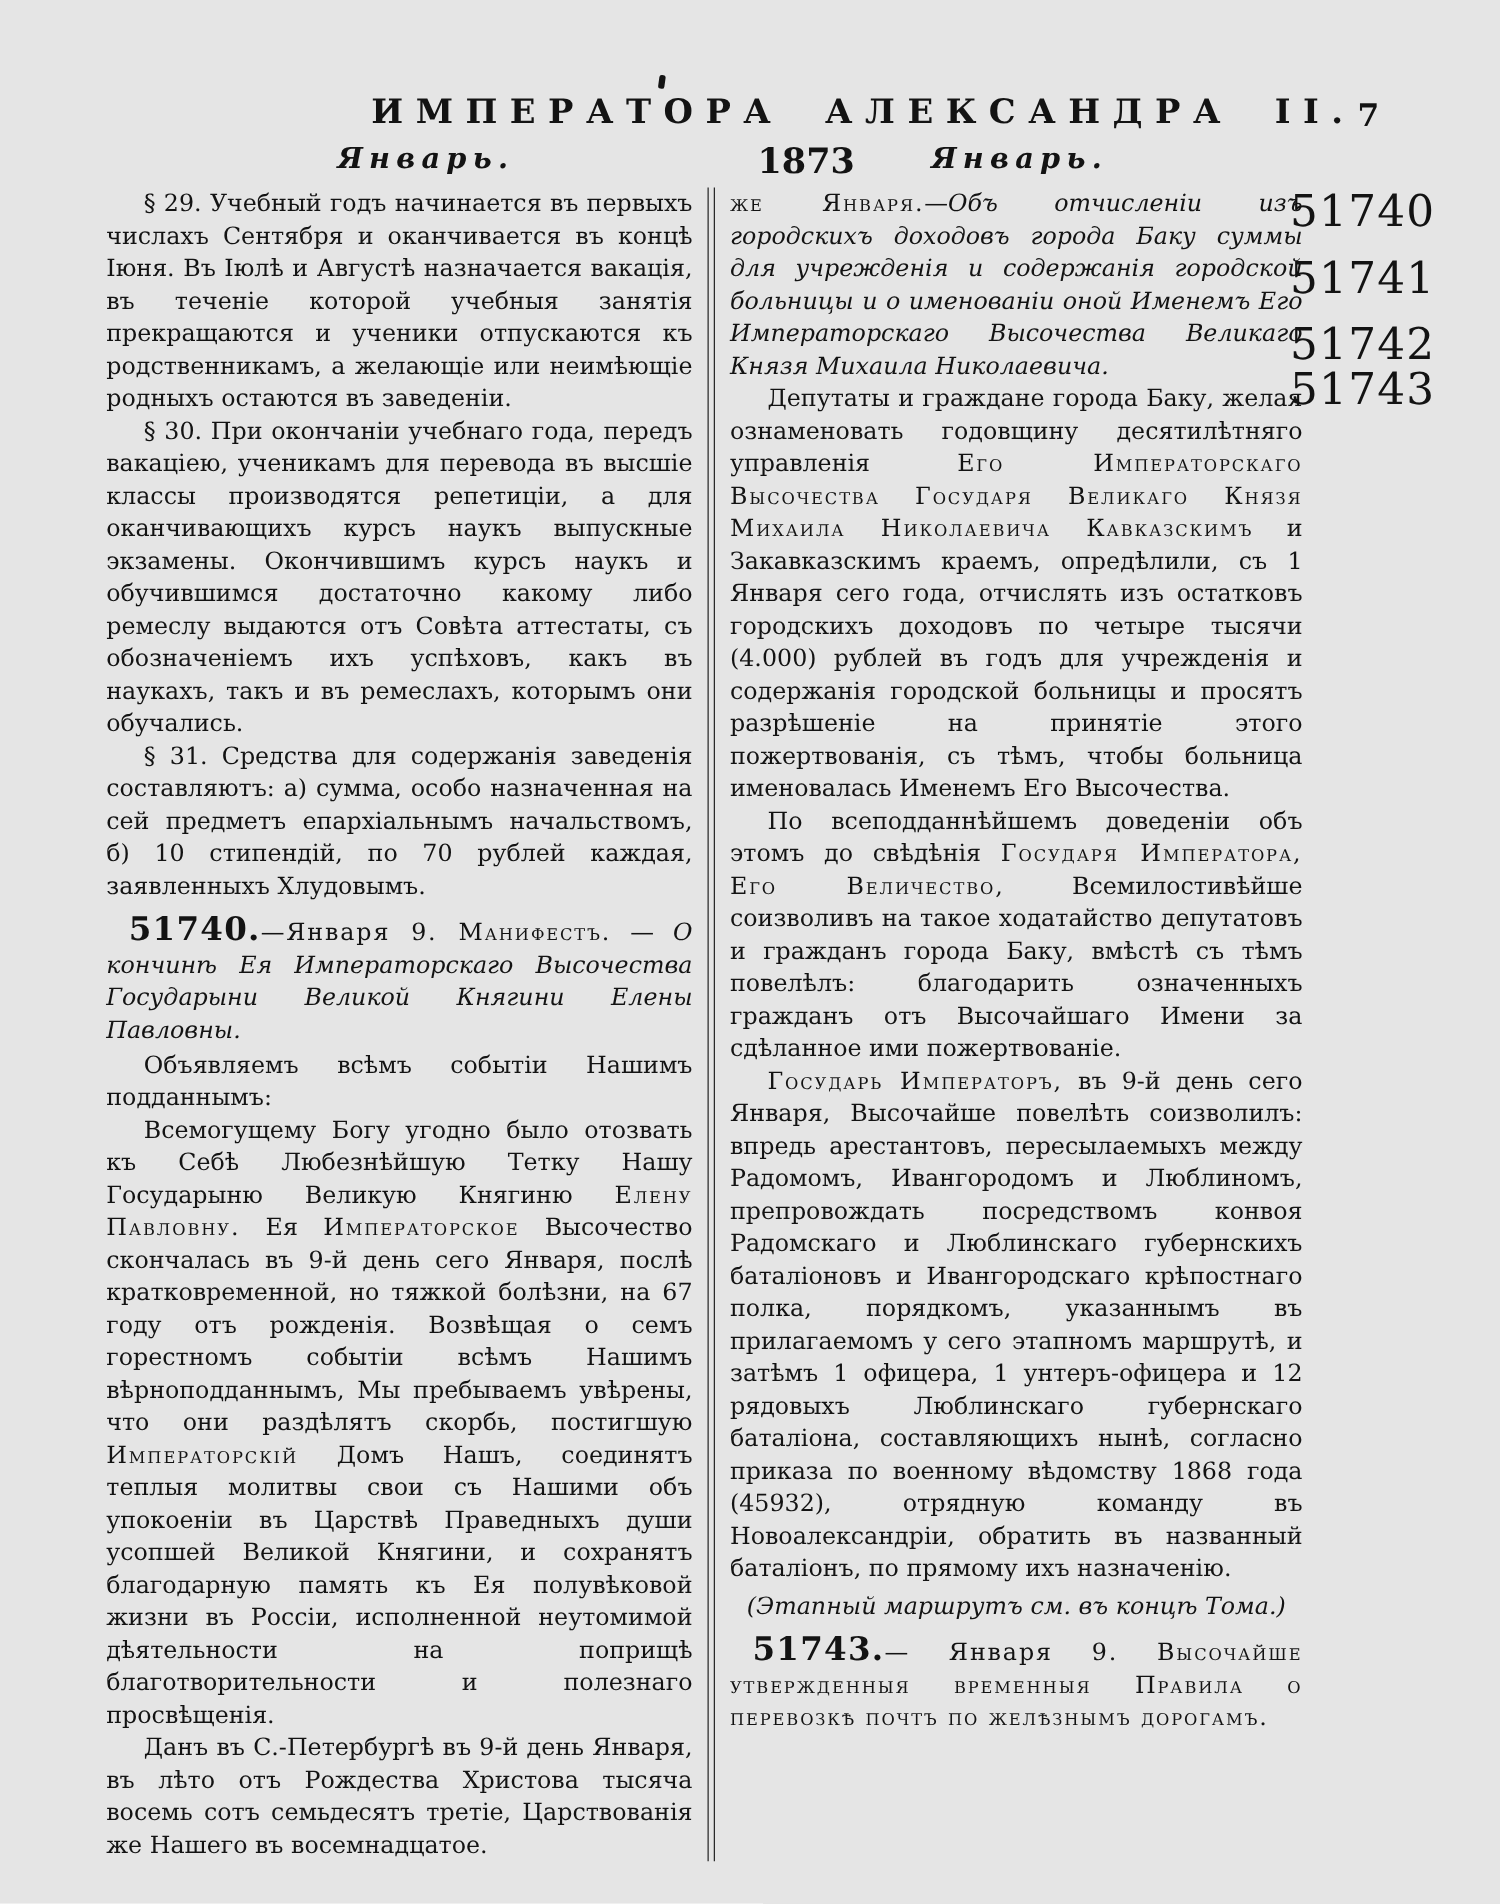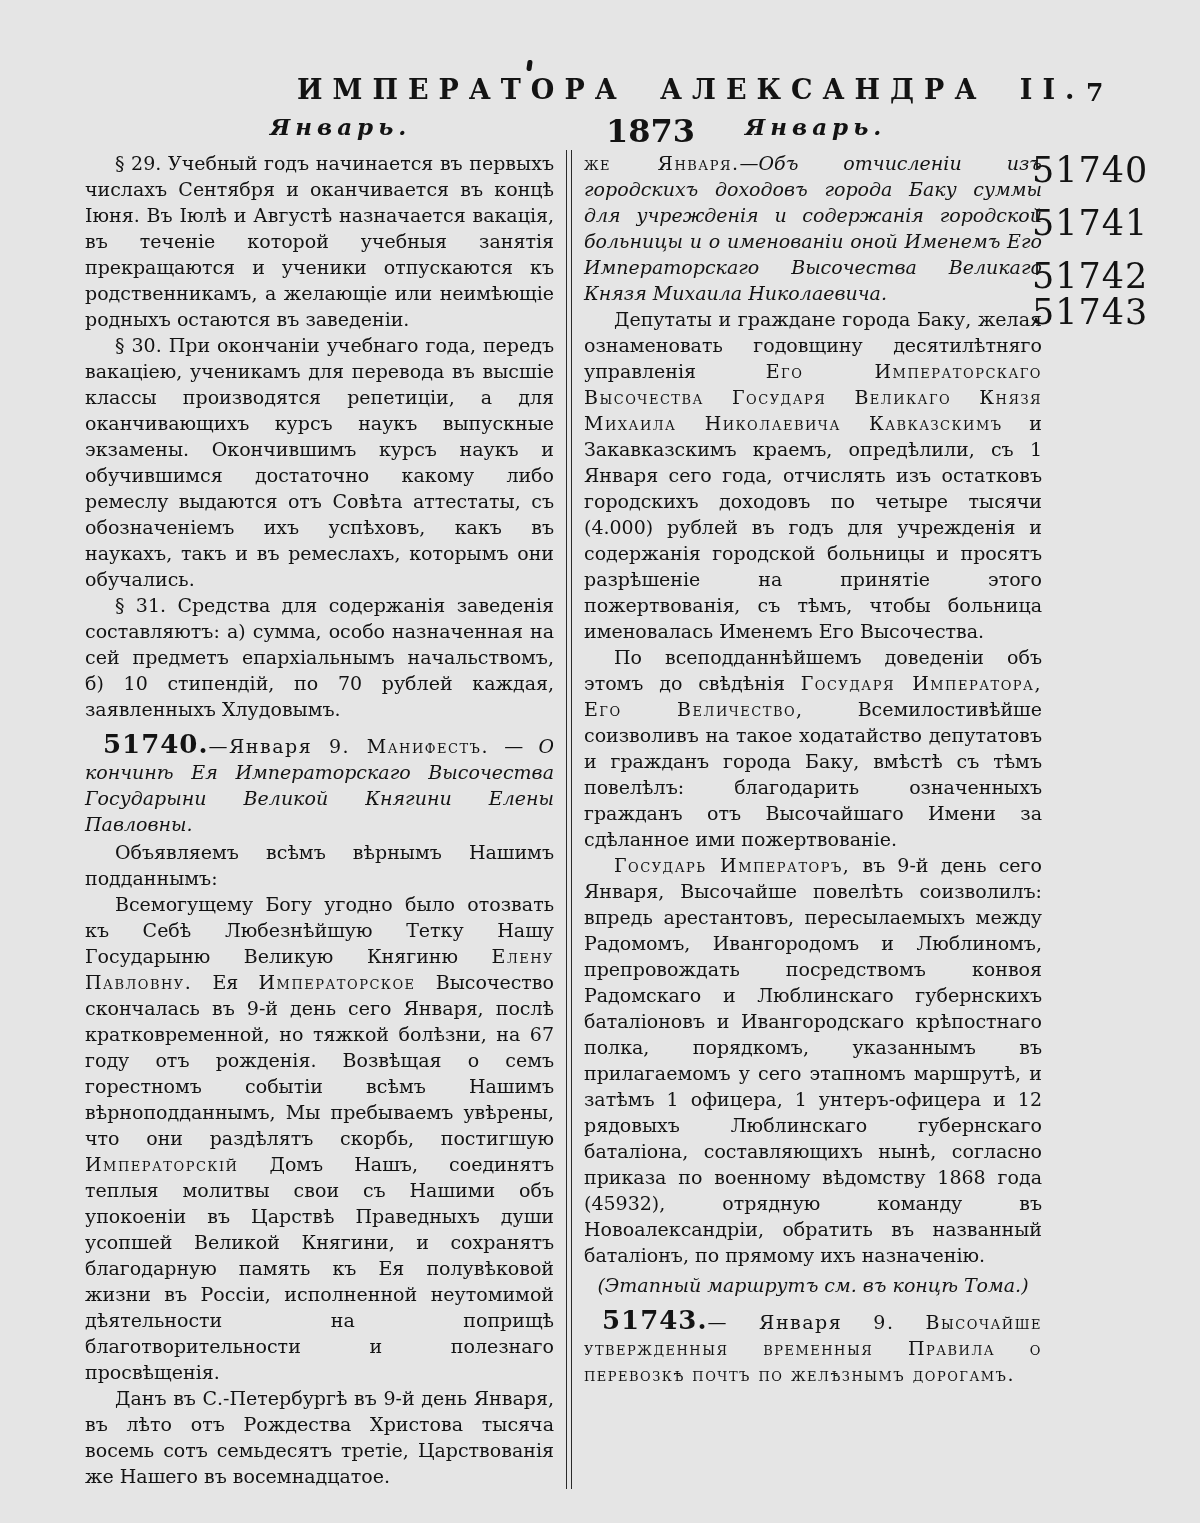--- a/index.html
+++ b/index.html
@@ -33,21 +33,21 @@
     font-size: 23px;
     font-weight: bold;
     font-style: italic;
     letter-spacing: 5px;
   }
   .month-left  { left: 270px; }
   .month-right { left: 745px; }
   .year {
     position: absolute;
     left: 606px; top: 112px;
-    font-size: 32px;
+    font-size: 28px;
     font-weight: bold;
   }
   .ink-speck {
     position: absolute;
     left: 527px; top: 60px;
     width: 5px; height: 11px;
     background: #141414;
     border-radius: 2px;
     transform: rotate(8deg);
   }
@@ -110,21 +110,21 @@
   <div class="month month-left">Январь.</div>
   <div class="year">1873</div>
   <div class="month month-right">Январь.</div>
 
   <div class="columns">
     <div class="col left" id="left-col">
         <p class="paragraph indent"><span class="run-regular">§ 29. Учебный годъ начинается въ первыхъ числахъ Сентября и оканчивается въ концѣ Іюня. Въ Іюлѣ и Августѣ назначается вакація, въ теченіе которой учебныя занятія прекращаются и ученики отпускаются къ родственникамъ, а желающіе или неимѣющіе родныхъ остаются въ заведеніи.</span></p>
         <p class="paragraph indent"><span class="run-regular">§ 30. При окончаніи учебнаго года, передъ вакаціею, ученикамъ для перевода въ высшіе классы производятся репетиціи, а для оканчивающихъ курсъ наукъ выпускные экзамены. Окончившимъ курсъ наукъ и обучившимся достаточно какому либо ремеслу выдаются отъ Совѣта аттестаты, съ обозначеніемъ ихъ успѣховъ, какъ въ наукахъ, такъ и въ ремеслахъ, которымъ они обучались.</span></p>
         <p class="paragraph indent"><span class="run-regular">§ 31. Средства для содержанія заведенія составляютъ: а) сумма, особо назначенная на сей предметъ епархіальнымъ начальствомъ, б) 10 стипендій, по 70 рублей каждая, заявленныхъ Хлудовымъ.</span></p>
         <p class="entry-head"><span class="run-num">51740.</span><span class="run-spaced">—Января 9. </span><span class="run-rubric">Манифестъ.</span><span class="run-regular"> — </span><span class="run-italic">О кончинѣ Ея Императорскаго Высочества Государыни Великой Княгини Елены Павловны.</span></p>
-        <p class="paragraph indent"><span class="run-regular">Объявляемъ всѣмъ вѣрнымъ Нашимъ подданнымъ:</span></p>
+        <p class="paragraph indent"><span class="run-regular">Объявляемъ всѣмъ событіи Нашимъ подданнымъ:</span></p>
         <p class="paragraph indent"><span class="run-regular">Всемогущему Богу угодно было отозвать къ Себѣ Любезнѣйшую Тетку Нашу Государыню Великую Княгиню </span><span class="run-rubric">Елену Павловну.</span><span class="run-regular"> Ея </span><span class="run-rubric">Императорское</span><span class="run-regular"> Высочество скончалась въ 9-й день сего Января, послѣ кратковременной, но тяжкой болѣзни, на 67 году отъ рожденія. Возвѣщая о семъ горестномъ событіи всѣмъ Нашимъ вѣрноподданнымъ, Мы пребываемъ увѣрены, что они раздѣлятъ скорбь, постигшую </span><span class="run-rubric">Императорскій</span><span class="run-regular"> Домъ Нашъ, соединятъ теплыя молитвы свои съ Нашими объ упокоеніи въ Царствѣ Праведныхъ души усопшей Великой Княгини, и сохранятъ благодарную память къ Ея полувѣковой жизни въ Россіи, исполненной неутомимой дѣятельности на поприщѣ благотворительности и полезнаго просвѣщенія.</span></p>
         <p class="paragraph indent"><span class="run-regular">Данъ въ С.-Петербургѣ въ 9-й день Января, въ лѣто отъ Рождества Христова тысяча восемь сотъ семьдесятъ третіе, Царствованія же Нашего въ восемнадцатое.</span></p>
       </div>
     <div class="divider"></div>
     <div class="col right" id="right-col">
         <p class="paragraph"><span class="run-rubric">же Января.</span><span class="run-regular">—</span><span class="run-italic">Объ отчисленіи изъ городскихъ доходовъ города Баку суммы для учрежденія и содержанія городской больницы и о именованіи оной Именемъ Его Императорскаго Высочества Великаго Князя Михаила Николаевича.</span></p>
         <p class="paragraph indent"><span class="run-regular">Депутаты и граждане города Баку, желая ознаменовать годовщину десятилѣтняго управленія </span><span class="run-rubric">Его Императорскаго Высочества Государя Великаго Князя Михаила Николаевича Кавказскимъ</span><span class="run-regular"> и Закавказскимъ краемъ, опредѣлили, съ 1 Января сего года, отчислять изъ остатковъ городскихъ доходовъ по четыре тысячи (4.000) рублей въ годъ для учрежденія и содержанія городской больницы и просятъ разрѣшеніе на принятіе этого пожертвованія, съ тѣмъ, чтобы больница именовалась Именемъ Его Высочества.</span></p>
         <p class="paragraph indent"><span class="run-regular">По всеподданнѣйшемъ доведеніи объ этомъ до свѣдѣнія </span><span class="run-rubric">Государя Императора, Его Величество,</span><span class="run-regular"> Всемилостивѣйше соизволивъ на такое ходатайство депутатовъ и гражданъ города Баку, вмѣстѣ съ тѣмъ повелѣлъ: благодарить означенныхъ гражданъ отъ Высочайшаго Имени за сдѣланное ими пожертвованіе.</span></p>
         <p class="paragraph indent"><span class="run-rubric">Государь Императоръ,</span><span class="run-regular"> въ 9-й день сего Января, Высочайше повелѣть соизволилъ: впредь арестантовъ, пересылаемыхъ между Радомомъ, Ивангородомъ и Люблиномъ, препровождать посредствомъ конвоя Радомскаго и Люблинскаго губернскихъ баталіоновъ и Ивангородскаго крѣпостнаго полка, порядкомъ, указаннымъ въ прилагаемомъ у сего этапномъ маршрутѣ, и затѣмъ 1 офицера, 1 унтеръ-офицера и 12 рядовыхъ Люблинскаго губернскаго баталіона, составляющихъ нынѣ, согласно приказа по военному вѣдомству 1868 года (45932), отрядную команду въ Новоалександріи, обратить въ названный баталіонъ, по прямому ихъ назначенію.</span></p>
         <p class="center-note"><span class="run-italic">(Этапный маршрутъ см. въ концѣ Тома.)</span></p>

